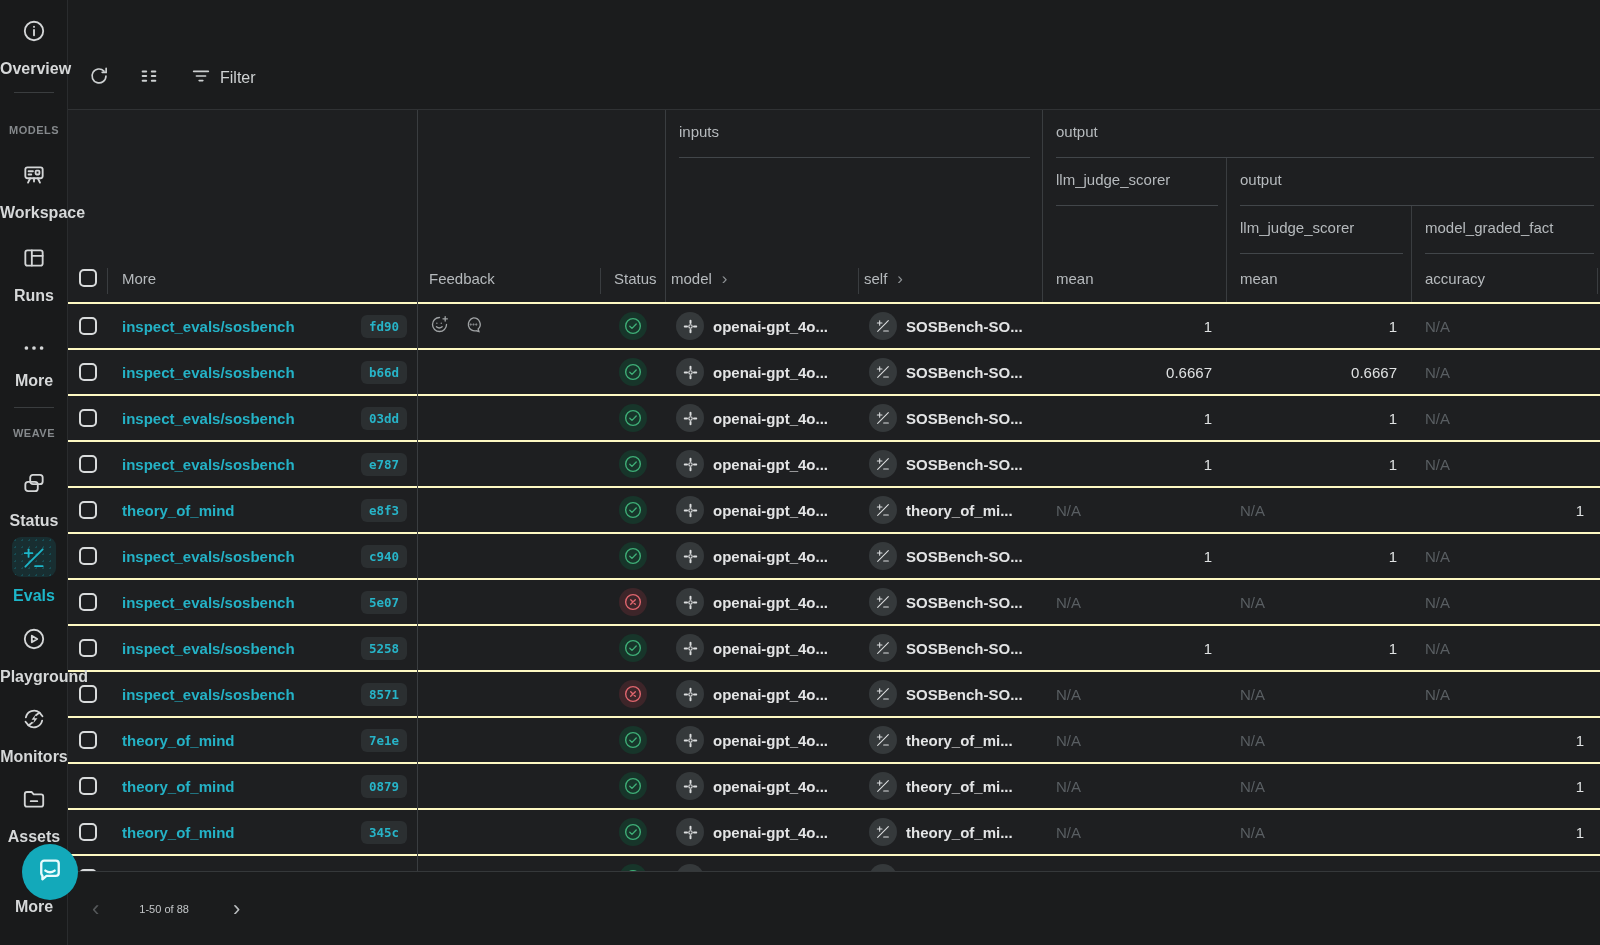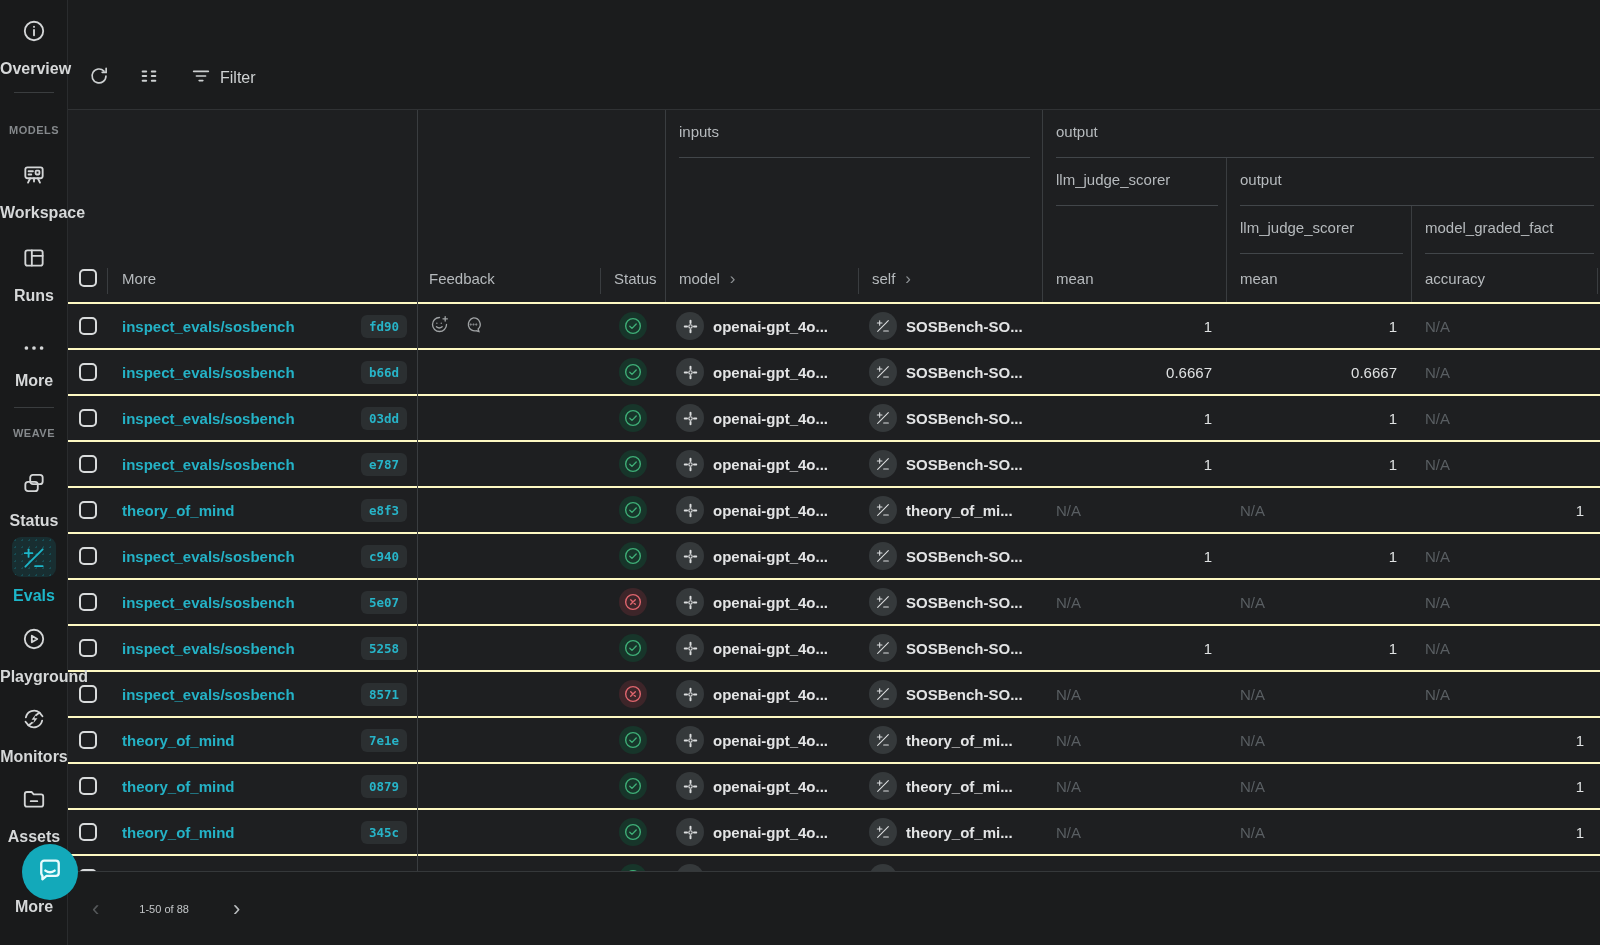--- a/index.html
+++ b/index.html
@@ -41,21 +41,21 @@
     background:#1e1f21; overflow:hidden; border-bottom:1px solid #35383a; }
   .thead { position:relative; height:192px; font-size:15px; color:#b6babd; }
   .g-label { position:absolute; white-space:nowrap; }
   .g-line { position:absolute; height:1px; background:#42464a; }
   .v-line { position:absolute; width:1px; background:#3a3d40; z-index:2; }
   .grid-row { display:grid; grid-template-columns:39px 310px 183px 65px 193px 184px 184px 185px 189px; }
   .leaf-row { position:absolute; left:0; top:144px; width:1532px; height:48px; align-items:center; }
   .leaf-row .hcell { display:flex; align-items:center; white-space:nowrap; }
   .hcell.c-cb { justify-content:center; }
   .hcell.c-trace { padding-left:15px; } .hcell.c-feedback { padding-left:12px; }
-  .hcell.c-status { padding-left:14px; } .hcell.c-model,.hcell.c-self { padding-left:14px; }
+  .hcell.c-status { padding-left:14px; } .hcell.c-model,.hcell.c-self { padding-left:6px; }
   .hcell.c-num { padding-left:14px; }
   .hchev { font-size:17px; color:#8d9194; margin-left:10px; line-height:1; }
 
   .tbody { position:relative; }
   .tr { height:46px; border-top:2px solid #fef9c3; align-items:center; background:#1e1f21; }
   .td { display:flex; align-items:center; height:100%; overflow:hidden; white-space:nowrap; }
   .td-cb { justify-content:center; }
   .checkbox { width:18px; height:18px; border:2px solid #d9dbdc; border-radius:5px; cursor:pointer; }
   .td-trace { padding-left:15px; padding-right:10px; }
   .trace-link { color:#24b2c6; font-weight:700; font-size:15px; text-decoration:none; cursor:pointer; }

